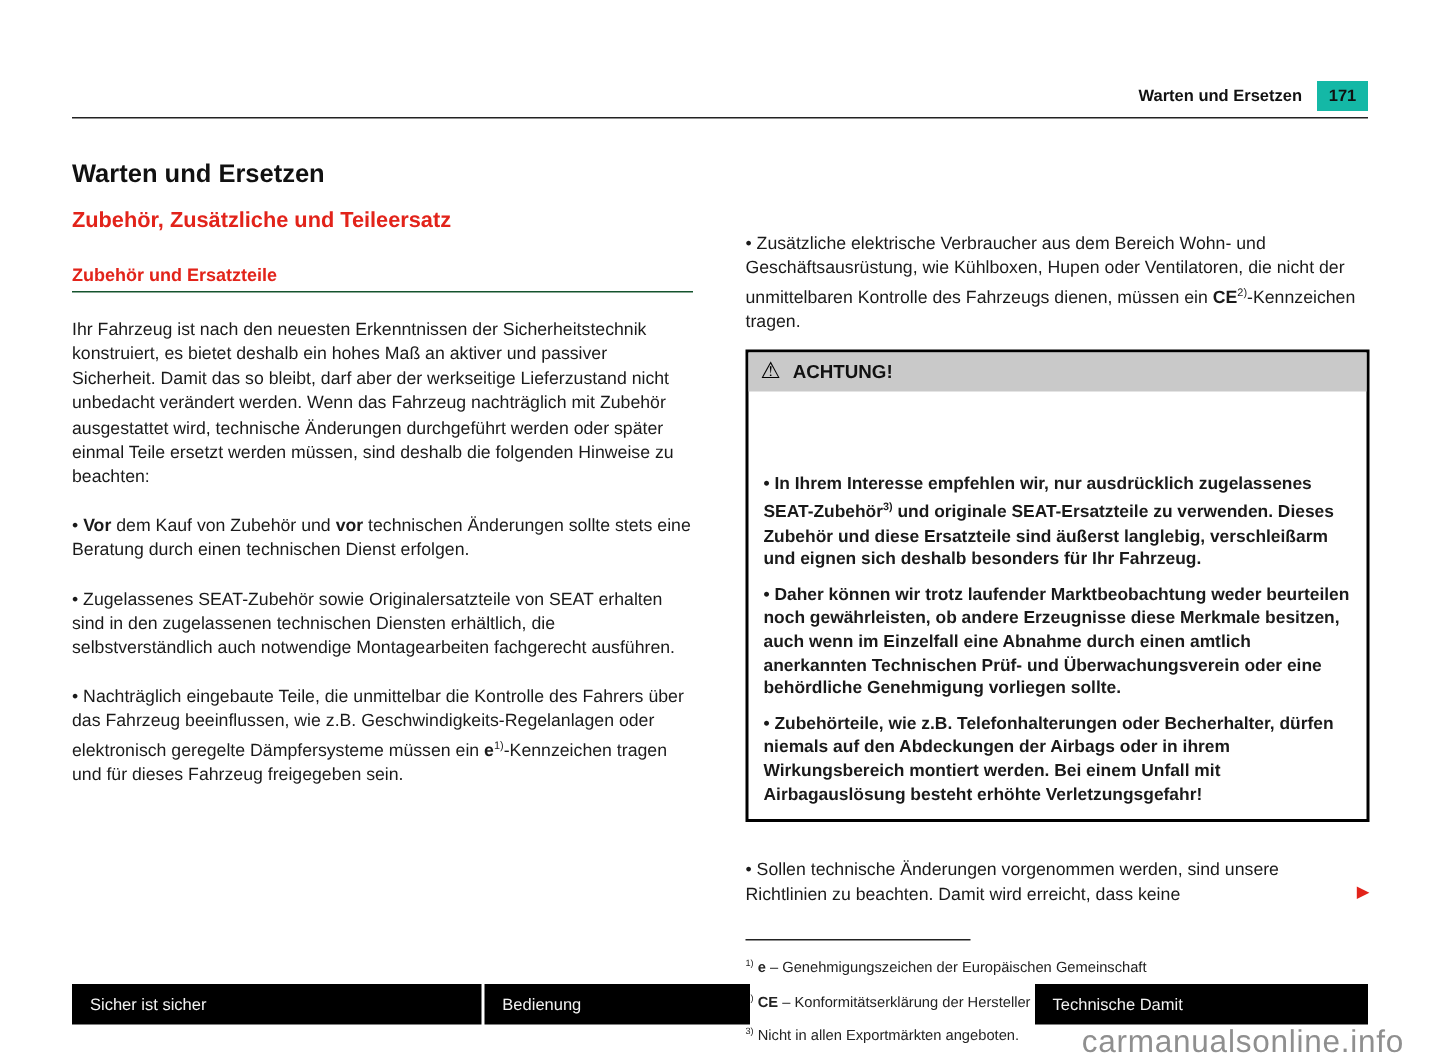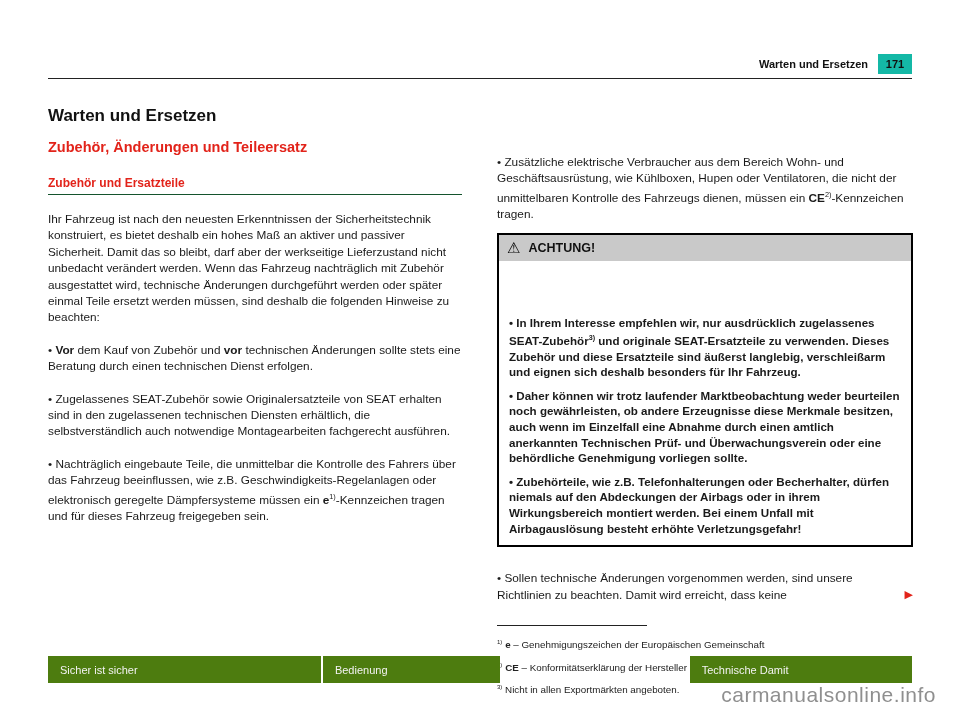--- a/index.html
+++ b/index.html
@@ -36,21 +36,21 @@
   .wpara:last-child{margin-bottom:0;}
 
   .closing{margin-top:23px;position:relative;padding-right:22px;}
   .continue-arrow{position:absolute;right:0;bottom:1px;color:#e2231a;font-size:11px;}
 
   .footnote-rule{width:150px;border-top:1px solid #222;margin:22px 0 10px 0;}
   .footnote{font-size:9.8px;line-height:12.5px;margin:0 0 7px 0;color:#222;}
 
   
   .footer-bar{position:absolute;left:48px;bottom:25px;width:864px;height:27px;display:flex;gap:2px;}
-  .ftab{background:#4d7c0f;color:#f3f3f3;font-size:11px;display:flex;align-items:center;
+  .ftab{background:#000000;color:#f3f3f3;font-size:11px;display:flex;align-items:center;
         padding-left:12px;box-sizing:border-box;}
   .ftab:nth-child(1){width:280px;}
   .ftab:nth-child(2){width:182px;}
   .ftab:nth-child(3){width:190px;}
   .ftab:nth-child(4){width:228px;}
   .ftab.active{background:#4c1d95;color:#ffffff;margin-top:48px;}
 
   .watermark{position:absolute;right:24px;bottom:1px;font-size:21px;color:#8f8f8f;letter-spacing:0.5px;}
 </style>
 </head>
@@ -59,21 +59,21 @@
 <div class="page">
 
   <header class="page-header">
     <span class="header-title">Warten und Ersetzen</span>
     <span class="page-number-box">171</span>
   </header>
   <div class="header-rule"></div>
 
   <section class="col-left">
     <h1 class="article-title">Warten und Ersetzen</h1>
-    <h2 class="chapter">Zubehör, Änderungen und Teileersatz</h2>
+    <h2 class="chapter">Zubehör, Zusätzliche und Teileersatz</h2>
     <h3 class="section">Zubehör und Ersatzteile</h3>
     <p class="para intro">Ihr Fahrzeug ist nach den neuesten Erkenntnissen der Sicherheitstechnik konstruiert, es bietet deshalb ein hohes Maß an aktiver und passiver Sicherheit. Damit das so bleibt, darf aber der werkseitige Lieferzustand nicht unbedacht verändert werden. Wenn das Fahrzeug nachträglich mit Zubehör ausgestattet wird, technische Änderungen durchgeführt werden oder später einmal Teile ersetzt werden müssen, sind deshalb die folgenden Hinweise zu beachten:</p>
     <p class="para"><span>• </span><span style="font-weight: bold;">Vor</span><span> dem Kauf von Zubehör und </span><span style="font-weight: bold;">vor</span><span> technischen Änderungen sollte stets eine Beratung durch einen technischen Dienst erfolgen.</span></p>
     <p class="para"><span>• Zugelassenes SEAT-Zubehör sowie Originalersatzteile von SEAT erhalten sind in den zugelassenen technischen Diensten erhältlich, die selbstverständlich auch notwendige Montagearbeiten fachgerecht ausführen.</span></p>
     <p class="para"><span>• Nachträglich eingebaute Teile, die unmittelbar die Kontrolle des Fahrers über das Fahrzeug beeinflussen, wie z.B. Geschwindigkeits-Regelanlagen oder elektronisch geregelte Dämpfersysteme müssen ein </span><span style="font-weight: bold;">e</span><sup>1)</sup><span>-Kennzeichen tragen und für dieses Fahrzeug freigegeben sein.</span></p>
   </section>
 
   <section class="col-right">
     <p class="para"><span>• Zusätzliche elektrische Verbraucher aus dem Bereich Wohn- und Geschäftsausrüstung, wie Kühlboxen, Hupen oder Ventilatoren, die nicht der unmittelbaren Kontrolle des Fahrzeugs dienen, müssen ein </span><span style="font-weight: bold;">CE</span><sup>2)</sup><span>-Kennzeichen tragen.</span></p>
 

